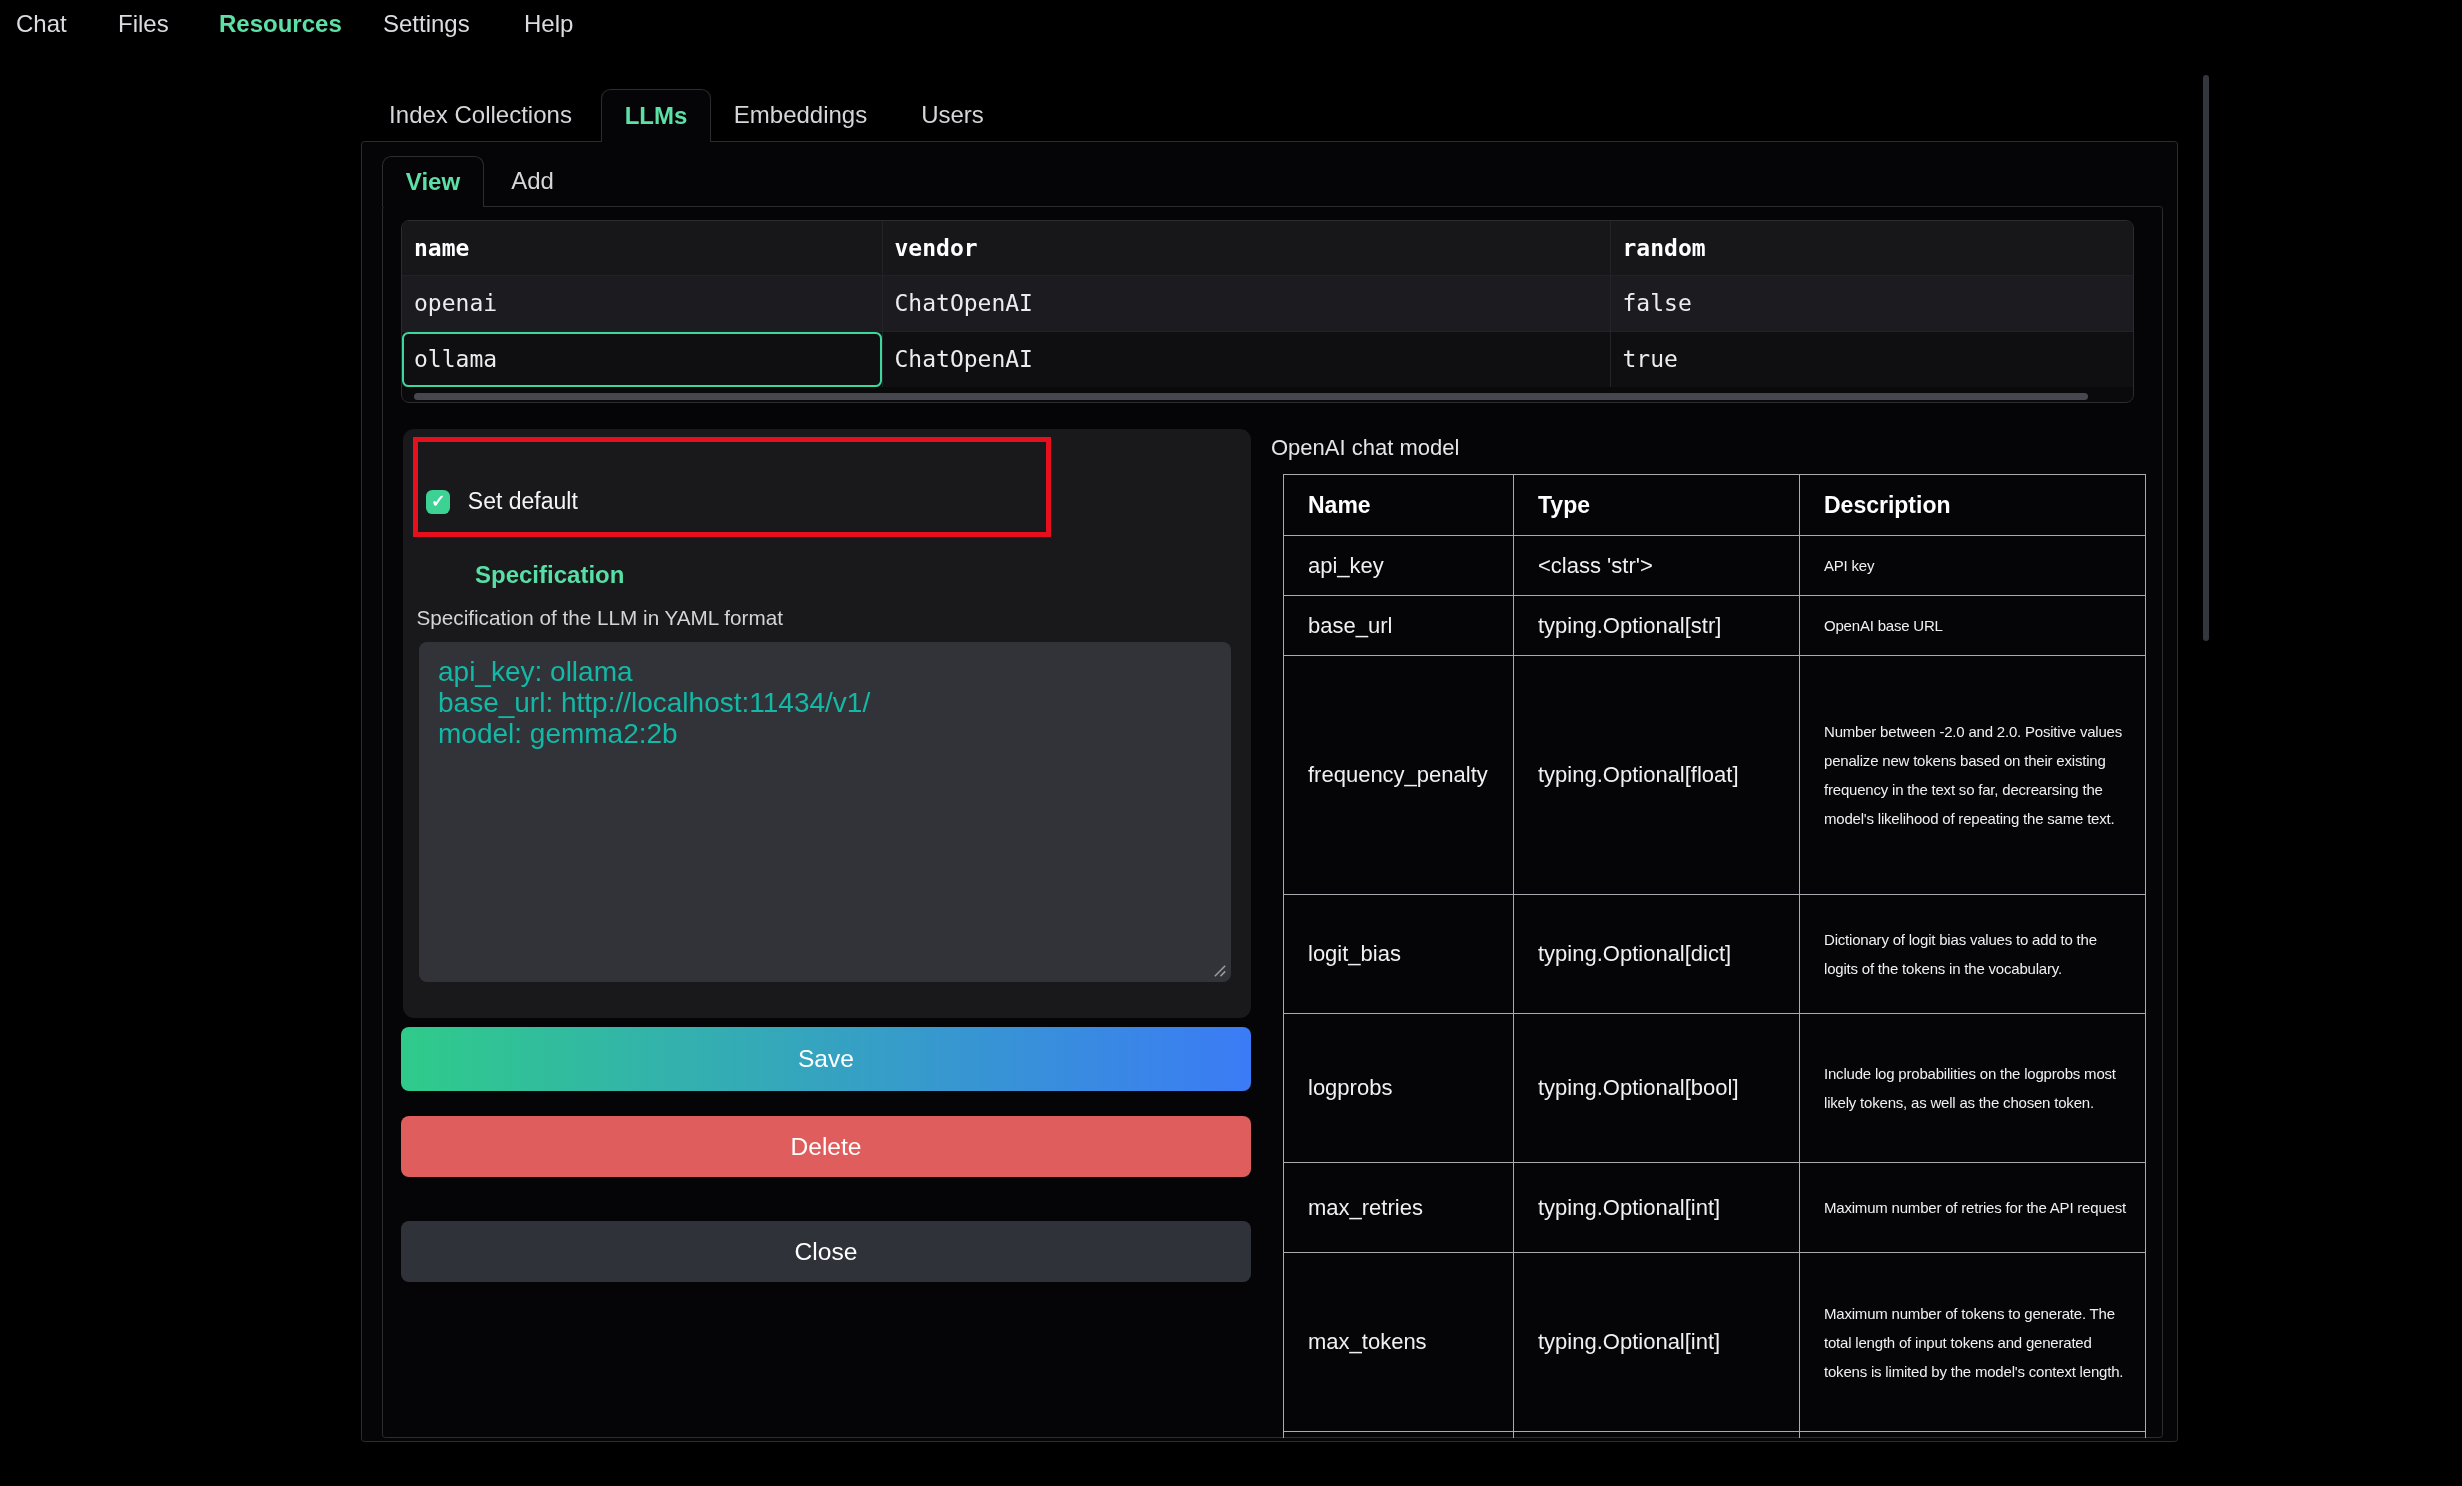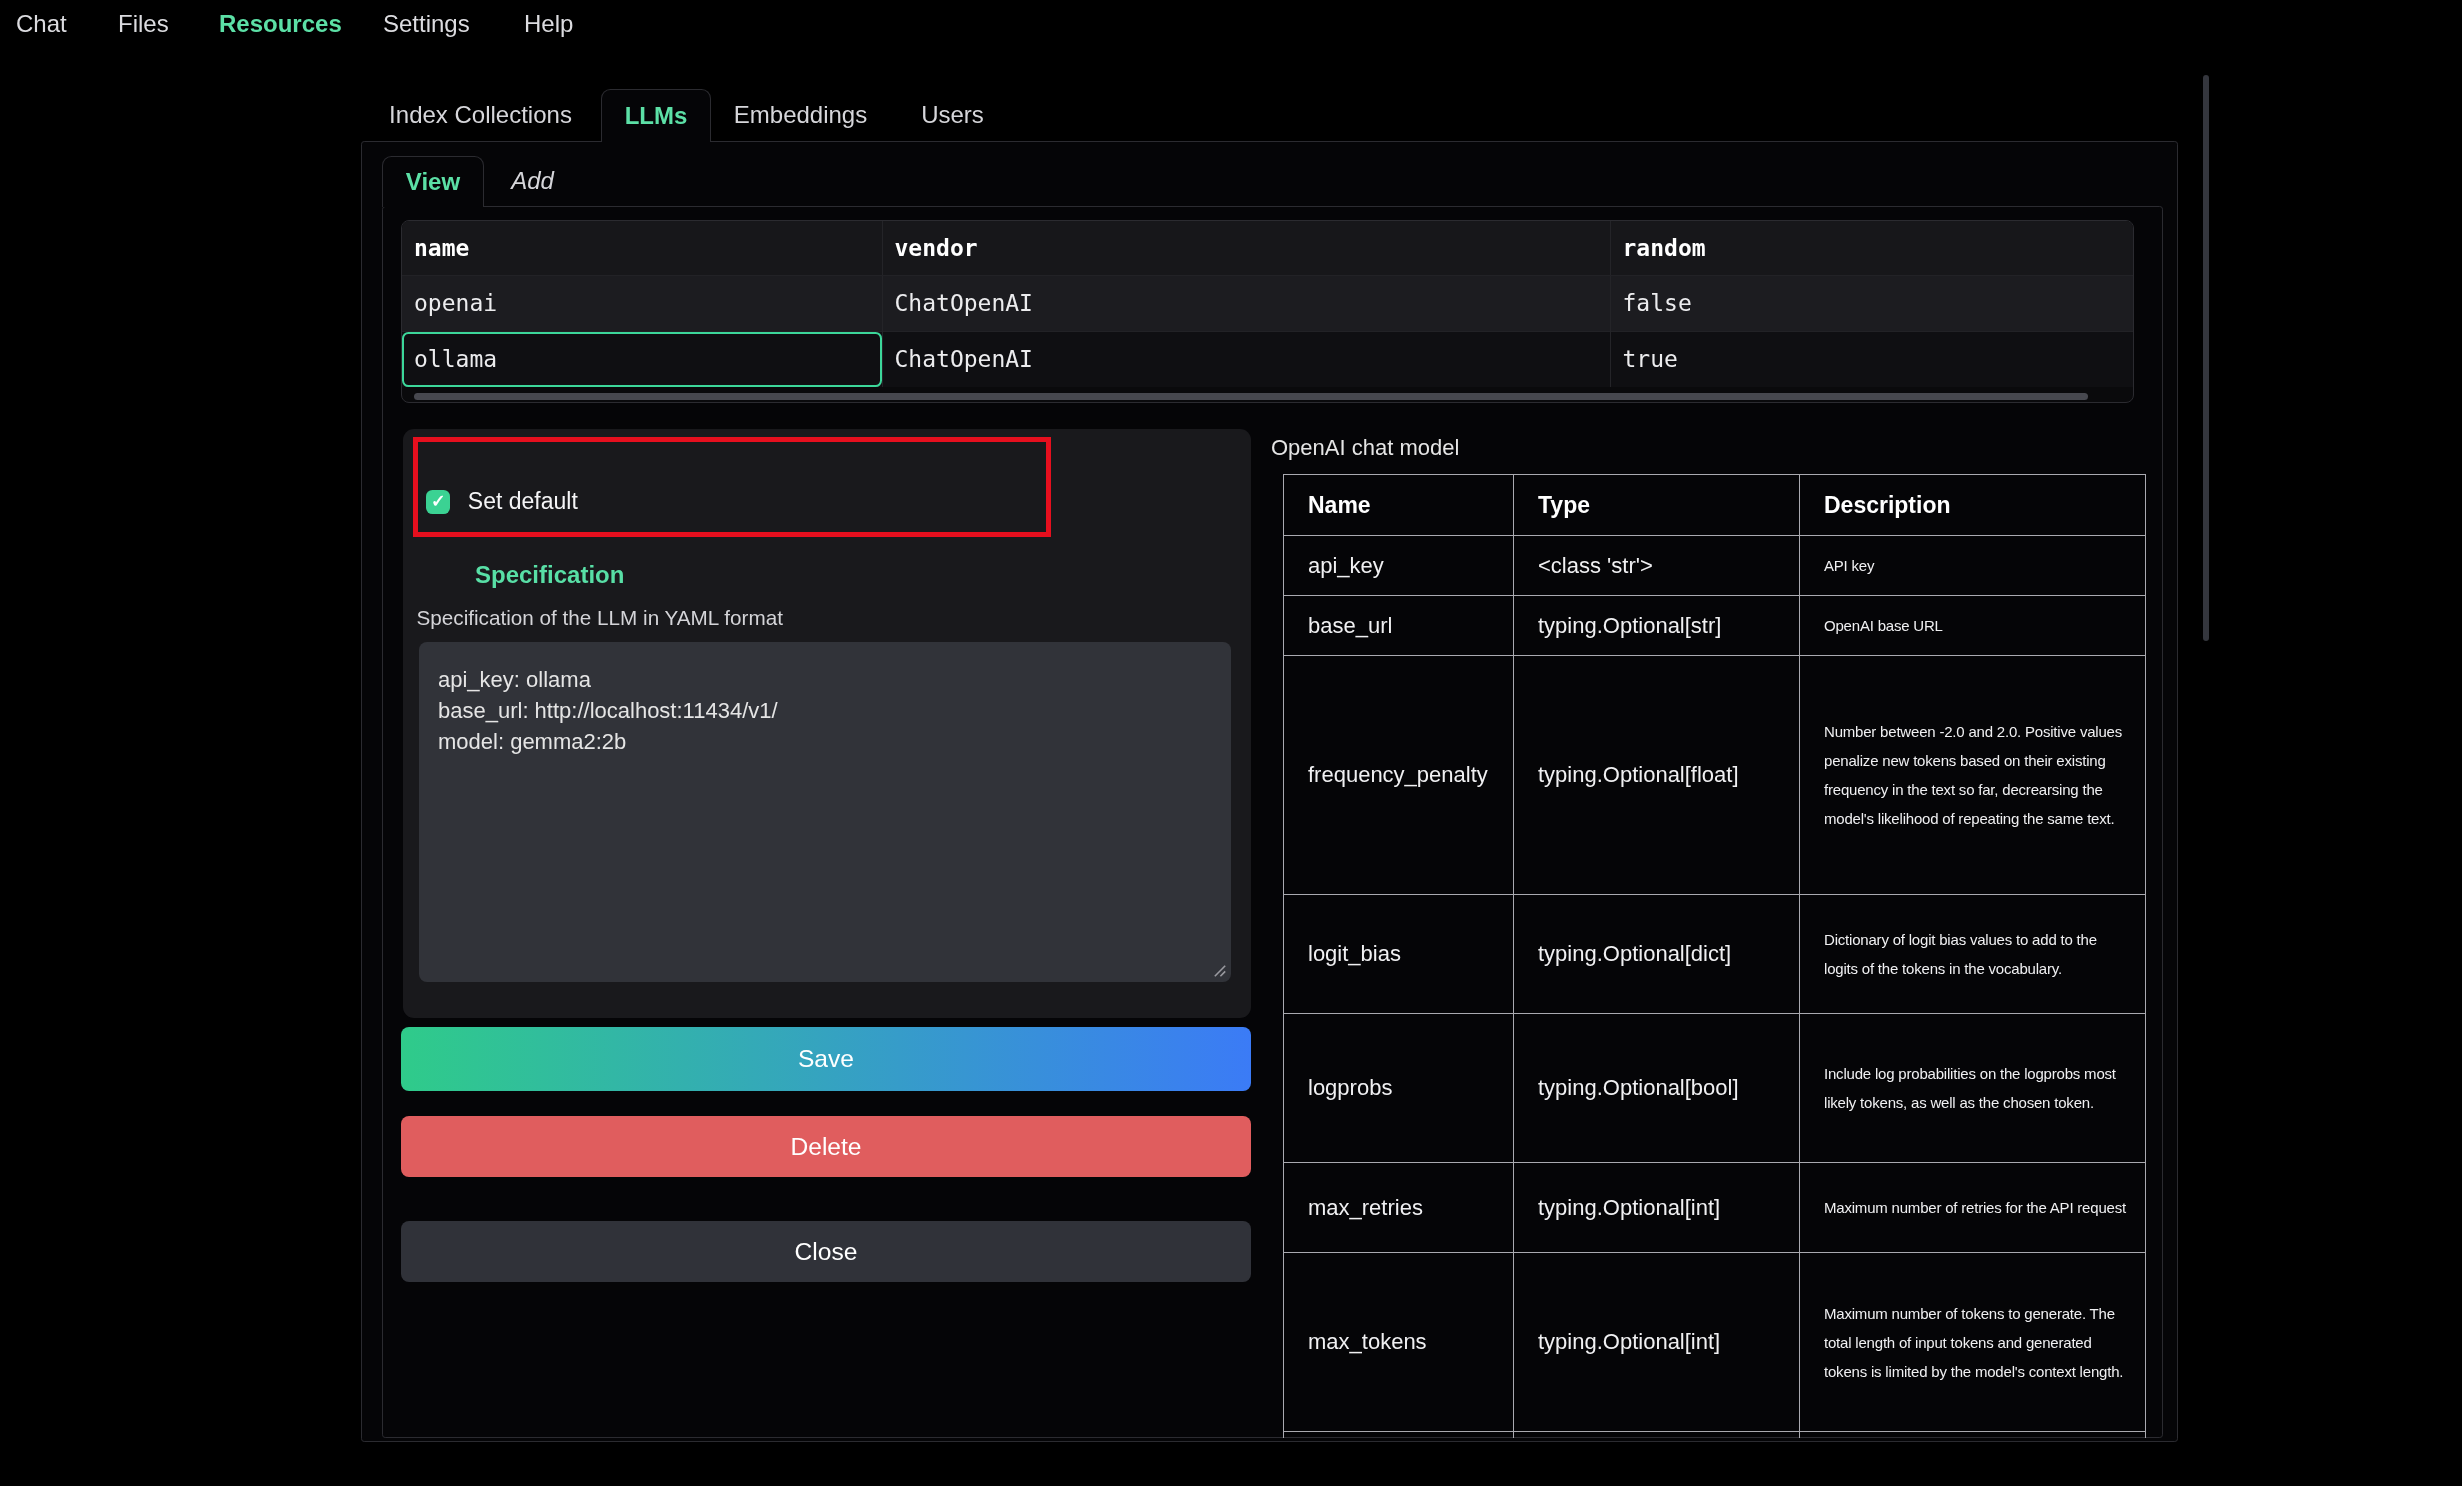--- a/index.html
+++ b/index.html
@@ -22,21 +22,21 @@
                     color:#5ce0a6; cursor:pointer; }
 
   
   .inner-panel { position:absolute; left:382px; top:206px; width:1781px; height:1232px;
                  border:0.8px solid #2b2b30; border-radius:3.2px; background:#050507; }
   .subtab-active-box { position:absolute; left:382px; top:156px; width:102px; height:51px;
                        border:0.8px solid #2b2b30; border-bottom:none; border-radius:9.5px 9.5px 0 0;
                        background:#050507; z-index:3; display:flex; align-items:center; justify-content:center;
                        font-size:24px; font-weight:bold; color:#5ce0a6; cursor:pointer; }
   .subtab-label { position:absolute; left:485px; top:156px; width:95px; height:50px; display:flex;
-                  align-items:center; justify-content:center; font-size:24px; color:#d6d6da; cursor:pointer;font-style:italic; }
+                  align-items:center; justify-content:center; font-size:24px; color:#d6d6da; cursor:pointer; }
 
   
   .llm-table-wrap { position:absolute; left:401px; top:220px; width:1733px; height:183px;
                     border:0.8px solid #2b2b30; border-radius:8px; background:#0a0a0c; overflow:hidden; }
   .llm-table { width:100%; border-collapse:collapse; font-family:"DejaVu Sans Mono","Liberation Mono",monospace;
                font-size:23px; color:#ececee; table-layout:fixed; }
   .llm-table col.c1 { width:480px; } .llm-table col.c2 { width:728px; } .llm-table col.c3 { width:526px; }
   .llm-table th, .llm-table td { text-align:left; padding-left:12px; border-right:0.8px solid #242428; }
   .llm-table th:last-child, .llm-table td:last-child { border-right:none; }
   .llm-table thead tr { height:54px; background:#17171a; }
@@ -56,22 +56,22 @@
   .default-note { position:absolute; left:8px; top:5.6px; width:620px; font-size:20.7px; color:#f0f0f2; white-space:nowrap; }
   .checkbox-row { position:absolute; left:8px; top:46px; display:flex; align-items:center; }
   .checkbox { width:24px; height:24px; background:#3bd293; border-radius:6.4px; display:flex;
               align-items:center; justify-content:center; cursor:pointer; }
   .checkbox .tick { color:#fff; font-size:17.5px; font-weight:bold; line-height:1; }
   .checkbox-label { margin-left:17.5px; font-size:23px; color:#f5f5f7; }
   .spec-heading { position:absolute; left:72px; top:132px; font-size:24px; font-weight:bold; color:#58dfa6; }
   .spec-caption { position:absolute; left:13.5px; top:177px; font-size:20.7px; color:#d4d4d8; }
   .yaml-wrap { position:absolute; left:16px; top:213px; width:812px; height:340px; }
   .yaml-area { width:100%; height:100%; background:#313339; border:none; border-radius:8px; resize:none;
-               padding:22px 19px; font-family:"Liberation Sans", sans-serif; font-size:22px; line-height:31px;
-               color:#e5e5e5; outline:none; }
+               padding:14px 19px; font-family:"Liberation Sans", sans-serif; font-size:28px; line-height:31px;
+               color:#14b8a6; outline:none; }
   .resize-grip { position:absolute; right:4.8px; bottom:4.8px; pointer-events:none; }
 
   
   .btn { position:absolute; left:401px; width:850px; border:none; border-radius:8px; font-family:"Liberation Sans",sans-serif;
          font-size:24.6px; color:#ffffff; cursor:pointer; display:flex; align-items:center; justify-content:center; }
   .btn-save   { top:1027px; height:64px; background:linear-gradient(90deg,#2fcb8a 0%,#3b7bf6 100%); }
   .btn-delete { top:1116px; height:61px; background:#e05d5e; }
   .btn-close  { top:1221px; height:61px; background:#303239; }
 
   

